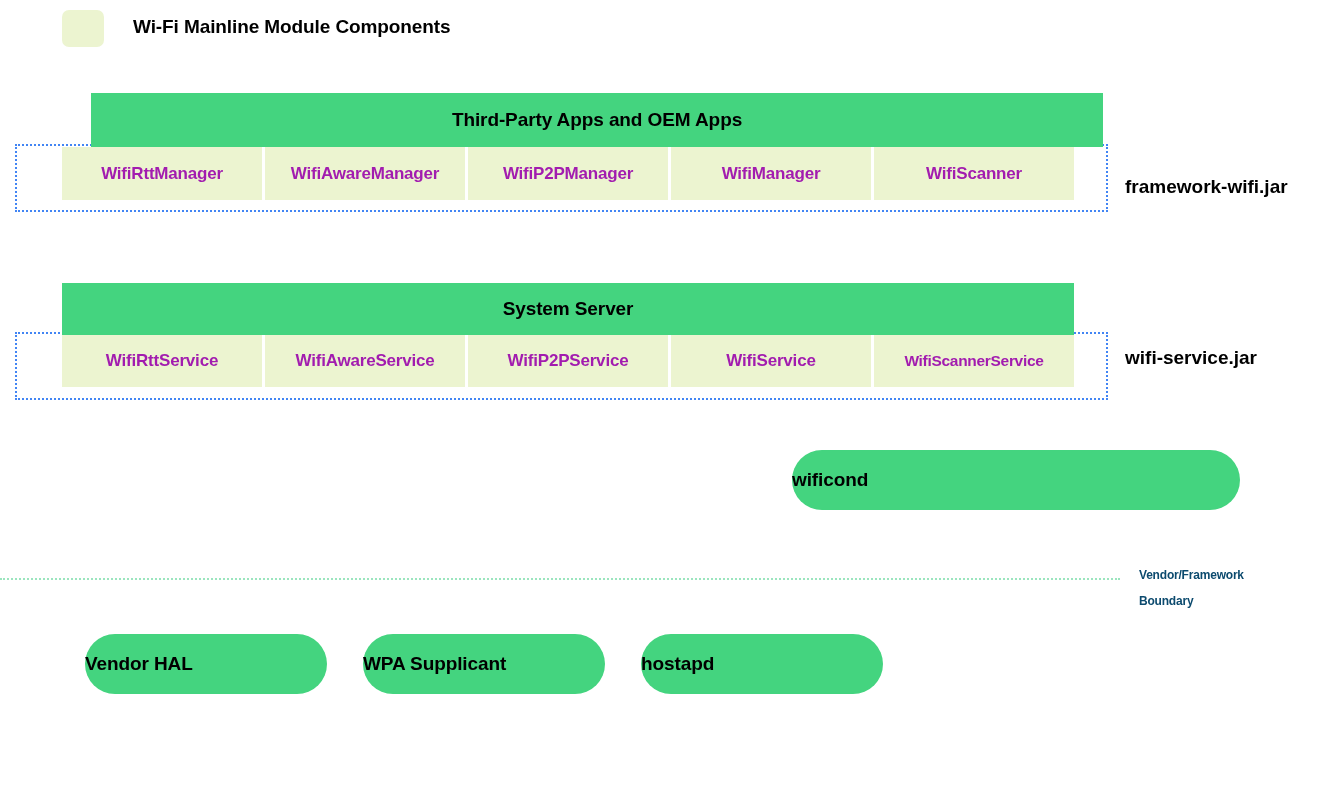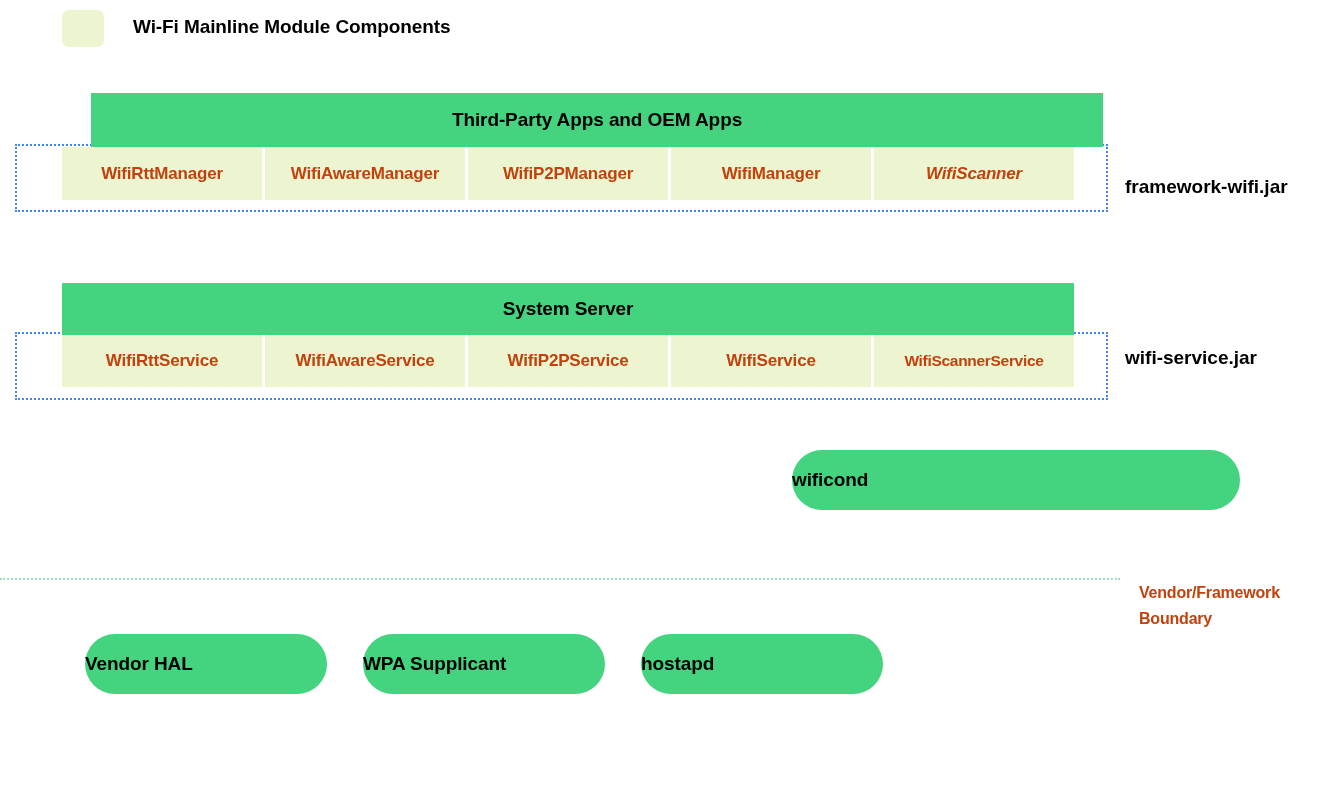--- a/index.html
+++ b/index.html
@@ -80,21 +80,21 @@
     background: #ECF4D0;
     display: flex;
     align-items: center;
     justify-content: center;
     height: 100%;
     box-sizing: border-box;
   }
   .cell-label {
     font-size: 17px;
     font-weight: bold;
-    color: #c2410c;
+    color: #a21caf;
     letter-spacing: -0.2px;
     white-space: nowrap;
     text-align: right;
   }
   .cell-label.compact {
     font-size: 15.5px;
     letter-spacing: -0.3px;
   }
 
   
@@ -124,25 +124,25 @@
     position: absolute;
     left: 0px;
     top: 578px;
     width: 1120px;
     height: 0px;
     border-top: 2px dotted #9BE5BE;
   }
   .boundary-label {
     position: absolute;
     left: 1139px;
-    top: 580px;
+    top: 562px;
     width: 190px;
-    font-size: 16px;
-    font-weight: bold;
-    color: #c2410c;
+    font-size: 12px;
+    font-weight: bold;
+    color: #0c4a6e;
     line-height: 26px;
     letter-spacing: -0.2px;
   }
 </style>
 </head>
 <body>
 
 <div id="canvas">
 
   <div class="legend-swatch"></div>
@@ -160,21 +160,21 @@
     </div>
     <div class="cell" style="flex:1 1 0;">
       <span class="cell-label">WifiAwareManager</span>
     </div>
     <div class="cell" style="flex:1 1 0;">
       <span class="cell-label">WifiP2PManager</span>
     </div>
     <div class="cell" style="flex:1 1 0;">
       <span class="cell-label">WifiManager</span>
     </div>
-    <div class="cell" style="flex:1 1 0;font-style:italic;">
+    <div class="cell" style="flex:1 1 0;">
       <span class="cell-label">WifiScanner</span>
     </div>
   </div>
 
   <div class="jar-label" style="left:1125px; top:176px;">framework-wifi.jar</div>
 
   <div class="dotted-box" style="left:15px; top:332px; width:1093px; height:68px;"></div>
 
   <div class="green-bar" style="left:62px; top:283px; width:1012px; height:52px;">
     <span class="green-bar-label">System Server</span>

